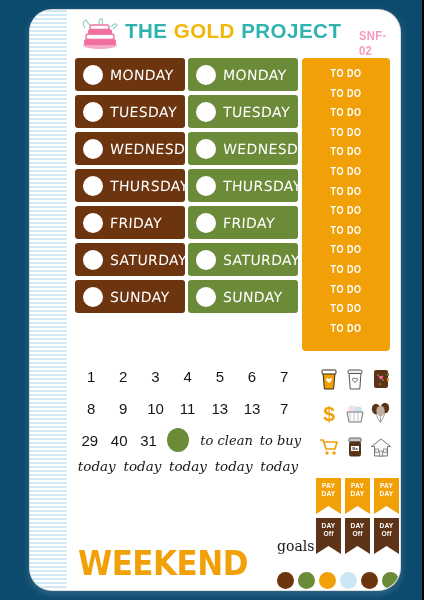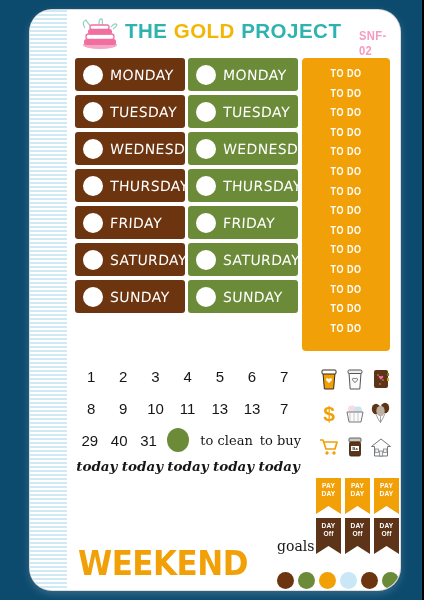--- a/index.html
+++ b/index.html
@@ -45,23 +45,23 @@
   
   .todo{position:absolute;left:272px;top:48px;width:88px;background:#f2a007;border-radius:4px;padding:6px 0 13px;}
   .todo-row{height:19.6px;line-height:19.6px;text-align:center;color:#fff;font-size:11px;font-weight:700;letter-spacing:.6px;
         font-family:"Liberation Sans Narrow","Liberation Sans",sans-serif;transform:scaleX(.82);}
 
   
   .cal{position:absolute;left:45px;top:350px;width:226px;}
   .cal-row{display:flex;height:32px;align-items:center;}
   .cal-cell{width:32.2px;text-align:center;font-size:15px;color:#161616;font-family:"Liberation Sans",sans-serif;}
   .green-circle{width:24px;height:24px;border-radius:50%;background:#6b8b38;margin:0 4px 0 4px;}
-  .script{font-family:"DejaVu Serif",serif;font-size:13px;color:#161616;white-space:nowrap;}
+  .script{font-family:"DejaVu Serif",serif;font-style:italic;font-size:13px;color:#161616;white-space:nowrap;}
   .today-row{display:flex;gap:2px;margin-top:2px;}
-  .today-w{width:45px;text-align:center;font-family:"DejaVu Serif",serif;font-style:italic;font-size:13.5px;color:#161616;font-weight:bold;}
+  .today-w{width:45px;text-align:center;font-family:"DejaVu Serif",serif;font-style:italic;font-size:13.5px;color:#161616;}
 
   .weekend{position:absolute;left:48px;top:535px;font-size:31px;font-weight:700;color:#f2a007;letter-spacing:-.5px;
         font-family:"DejaVu Sans",sans-serif;transform:scaleY(1.08);transform-origin:left;}
 
   .goals{position:absolute;left:247px;top:528px;font-family:"DejaVu Serif",serif;font-size:14px;color:#161616;}
 
   
   .icons{position:absolute;left:286px;top:352px;width:78px;display:flex;flex-wrap:wrap;gap:0;}
   .icon-cell{width:26px;height:34px;display:flex;align-items:center;justify-content:center;}
 

